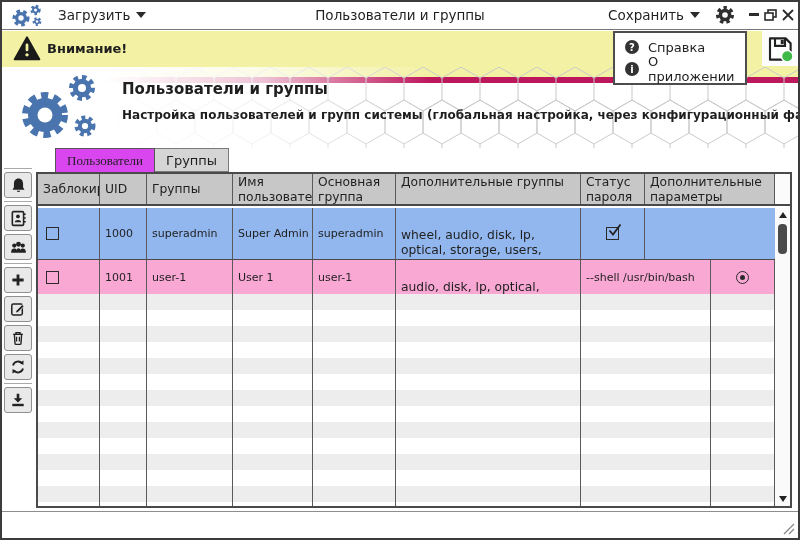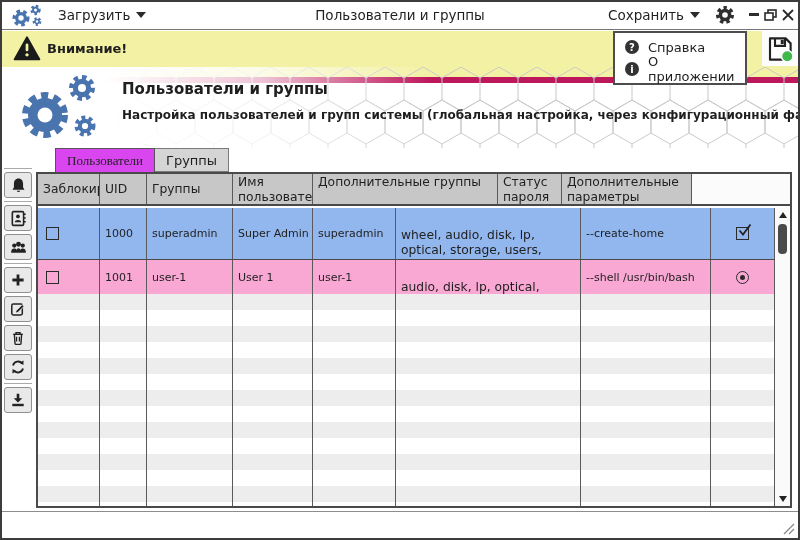--- a/index.html
+++ b/index.html
@@ -273,38 +273,38 @@
           <span>Заблокир</span>
         </div>
       <div class="th c2 nowrap">
           <span>UID</span>
           <span class="sort-arrow">▲</span>
         </div>
       <div class="th c3 nowrap">
           <span>Группы</span>
         </div>
       <div class="th c4"><span>Имя пользовател</span></div>
+      <div class="th c5"><span>Основная группа</span></div>
       <div class="th c6"><span>Дополнительные группы</span></div>
       <div class="th c8"><span>Статус пароля</span></div>
       <div class="th c7"><span>Дополнительные параметры</span></div>
       <div class="corner"></div>
     </div>
 
     <div class="tbody">
 
       <div class="trow selected">
         <div class="td c1">
             <span class="checkbox"></span>
           </div>
         <div class="td c2">1000</div>
         <div class="td c3">superadmin</div>
         <div class="td c4 nowrap">Super Admin</div>
         <div class="td c5 nowrap">superadmin</div>
         <div class="td c6 wrap">wheel, audio, disk, lp, optical, storage, users, sambashare, scanner</div>
-        <div class="td c7 nowrap">--create-home</div>
         <div class="td c8 center">
           <span class="checkbox status">
             <svg class="checkmark" width="16" height="16" viewBox="0 0 16 16">
               <path d="M2.5 8.5 L6 12.5 L13.5 2.5" fill="none" stroke="#222" stroke-width="1.8"></path>
             </svg>
           </span>
         </div>
       </div>
 
       <div class="trow plain">

